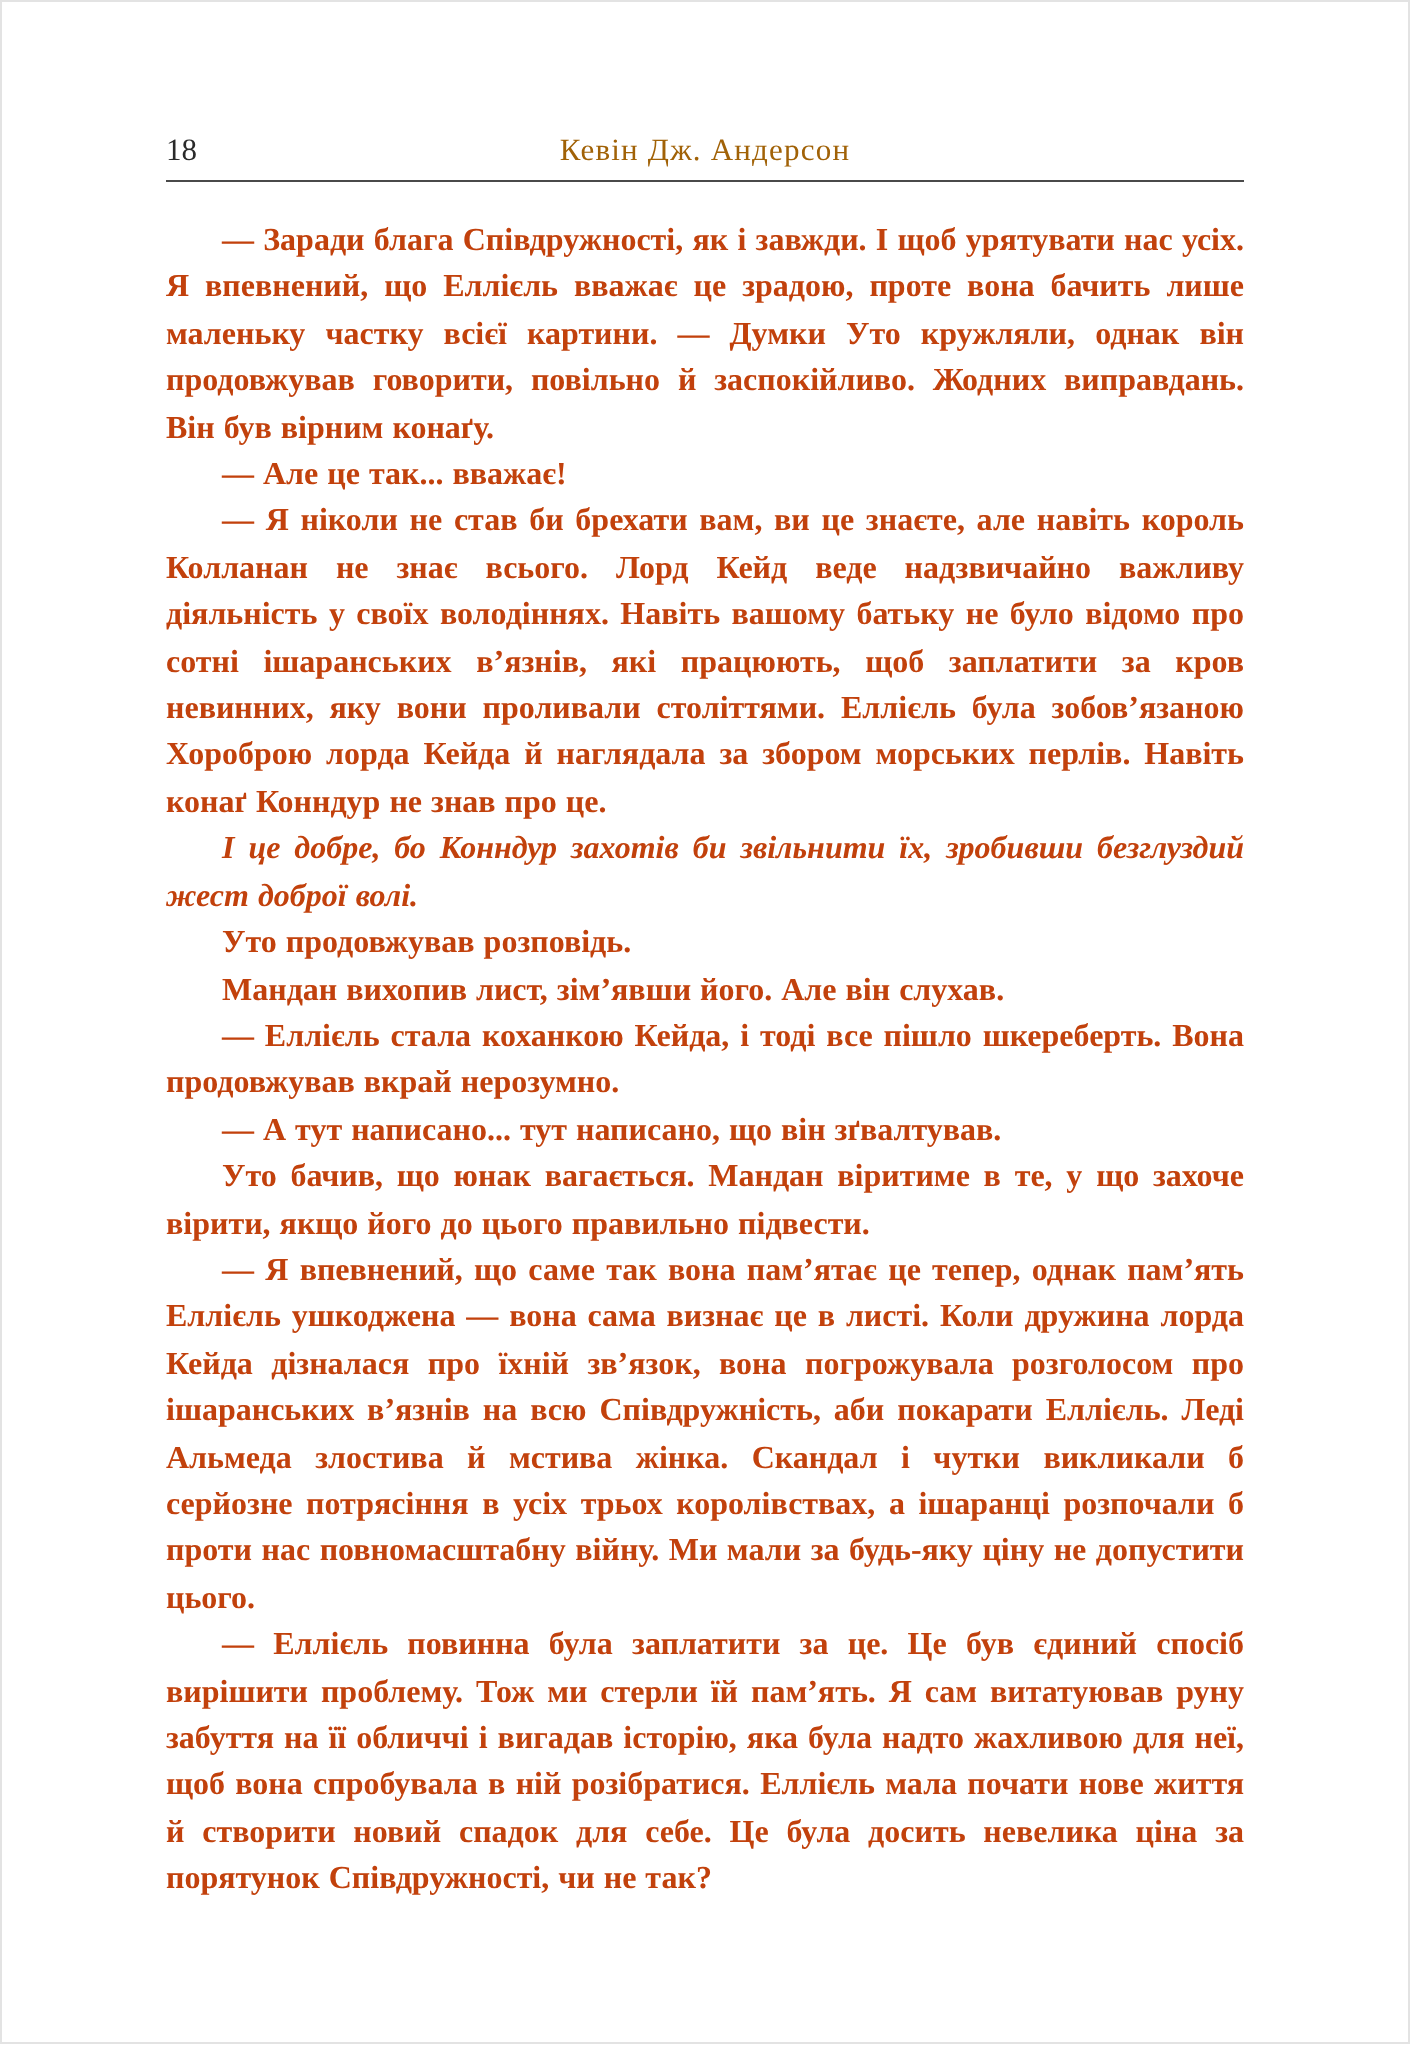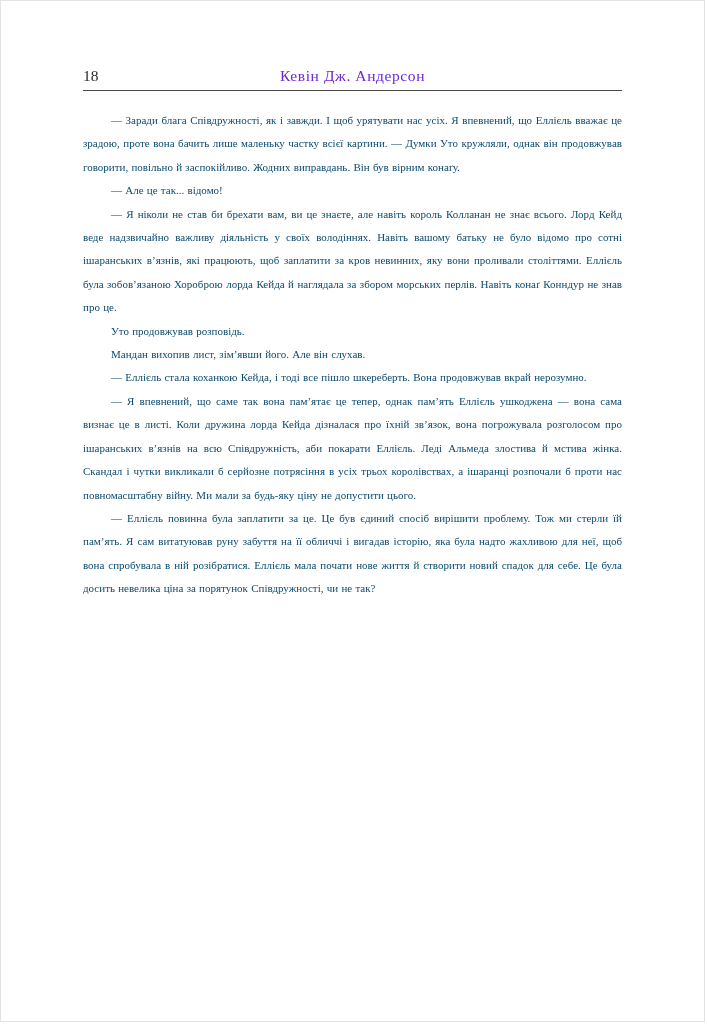--- a/index.html
+++ b/index.html
@@ -32,30 +32,31 @@
     font-size: 15.5px;
     color: #2a2a2a;
     min-width: 40px;
     text-align: left;
   }
   .running-header {
     flex: 1;
     text-align: center;
     font-size: 15.5px;
     letter-spacing: 0.6px;
-    color: #6d28d9;
+    color: #a16207;
   }
   .header-spacer {
     min-width: 40px;
   }
   .page-body {
     text-align: justify;
-    font-size: 11px;
+    font-size: 16px;
     line-height: 23.4px;
-    color: #0c4a6e;
+    color: #c2410c;
+    font-weight: bold;
   }
   .para {
     margin: 0;
     text-indent: 28px;
     word-spacing: 0.5px;
   }
   .para.italic {
     font-style: italic;
   }
 </style>
@@ -66,23 +67,26 @@
   <div class="page-inner">
 
     <header class="page-header">
       <span class="page-number">18</span>
       <span class="running-header">Кевін Дж. Андерсон</span>
       <span class="header-spacer"></span>
     </header>
 
     <main class="page-body">
         <p class="para">— Заради блага Співдружності, як і завжди. І щоб урятувати нас усіх. Я впевнений, що Еллієль вважає це зрадою, проте вона бачить лише маленьку частку всієї картини. — Думки Уто кружляли, однак він продовжував говорити, повільно й заспокійливо. Жодних виправдань. Він був вірним конаґу.</p>
-        <p class="para">— Але це так... відомо!</p>
+        <p class="para">— Але це так... вважає!</p>
         <p class="para">— Я ніколи не став би брехати вам, ви це знаєте, але навіть король Колланан не знає всього. Лорд Кейд веде надзвичайно важливу діяльність у своїх володіннях. Навіть вашому батьку не було відомо про сотні ішаранських в’язнів, які працюють, щоб заплатити за кров невинних, яку вони проливали століттями. Еллієль була зобов’язаною Хороброю лорда Кейда й наглядала за збором морських перлів. Навіть конаґ Конндур не знав про це.</p>
+        <p class="para italic">І це добре, бо Конндур захотів би звільнити їх, зробивши безглуздий жест доброї волі.</p>
         <p class="para">Уто продовжував розповідь.</p>
         <p class="para">Мандан вихопив лист, зім’явши його. Але він слухав.</p>
         <p class="para">— Еллієль стала коханкою Кейда, і тоді все пішло шкереберть. Вона продовжував вкрай нерозумно.</p>
+        <p class="para">— А тут написано... тут написано, що він зґвалтував.</p>
+        <p class="para">Уто бачив, що юнак вагається. Мандан віритиме в те, у що захоче вірити, якщо його до цього правильно підвести.</p>
         <p class="para">— Я впевнений, що саме так вона пам’ятає це тепер, однак пам’ять Еллієль ушкоджена — вона сама визнає це в листі. Коли дружина лорда Кейда дізналася про їхній зв’язок, вона погрожувала розголосом про ішаранських в’язнів на всю Співдружність, аби покарати Еллієль. Леді Альмеда злостива й мстива жінка. Скандал і чутки викликали б серйозне потрясіння в усіх трьох королівствах, а ішаранці розпочали б проти нас повномасштабну війну. Ми мали за будь-яку ціну не допустити цього.</p>
         <p class="para">— Еллієль повинна була заплатити за це. Це був єдиний спосіб вирішити проблему. Тож ми стерли їй пам’ять. Я сам витатуював руну забуття на її обличчі і вигадав історію, яка була надто жахливою для неї, щоб вона спробувала в ній розібратися. Еллієль мала почати нове життя й створити новий спадок для себе. Це була досить невелика ціна за порятунок Співдружності, чи не так?</p>
       </main>
 
   </div>
 </div>
 
 </body></html>

